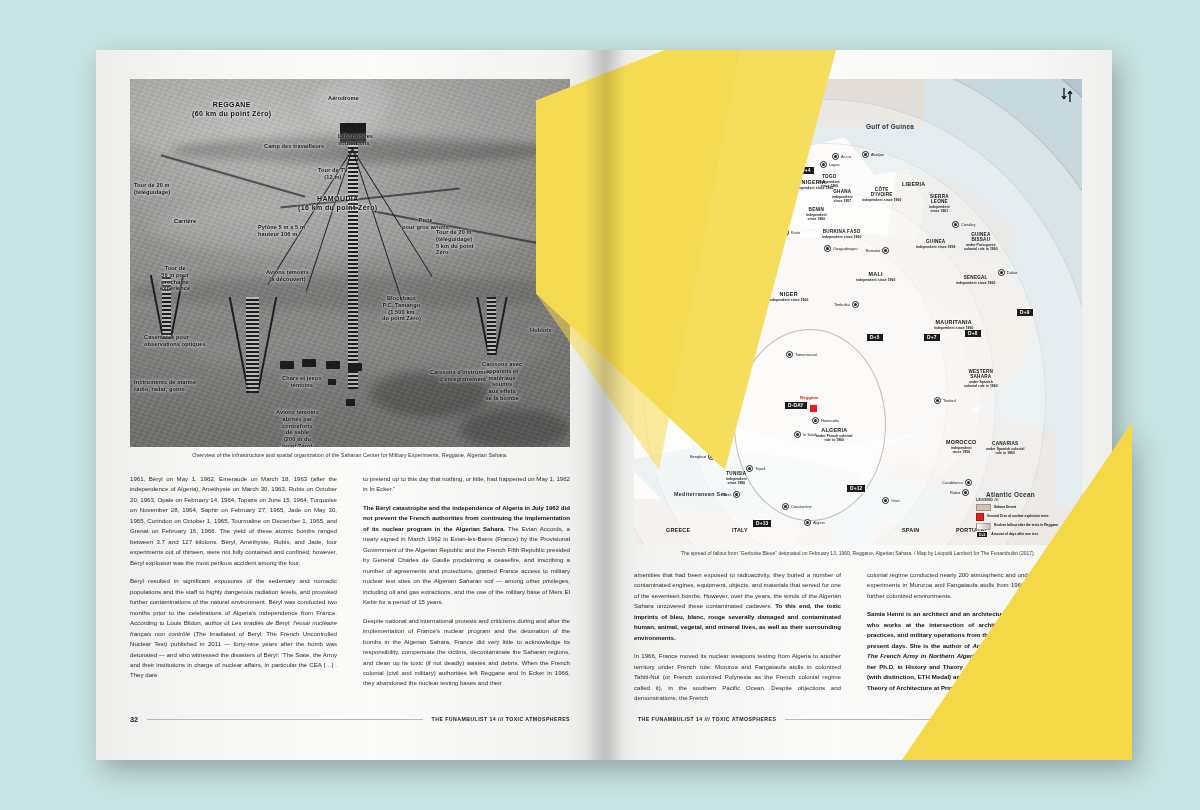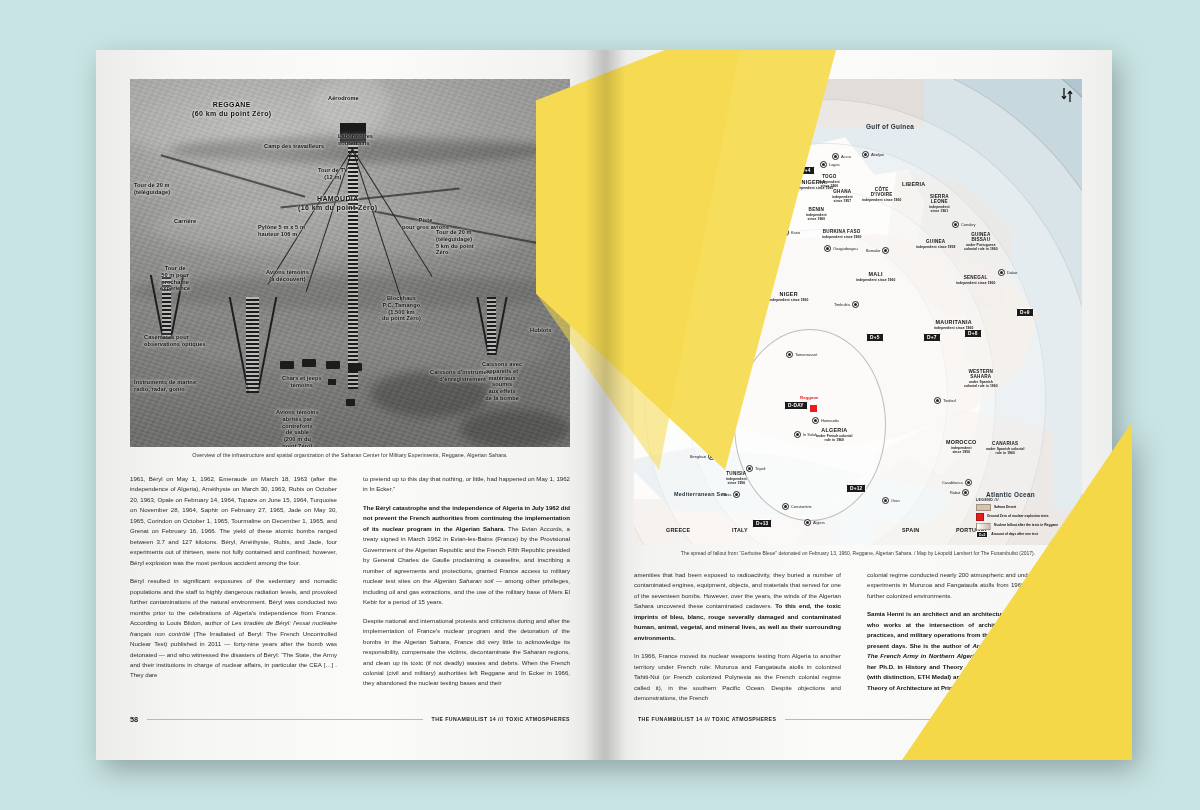--- a/index.html
+++ b/index.html
@@ -249,21 +249,21 @@
         <p><span>Béryl resulted in significant exposures of the sedentary and nomadic populations and the staff to highly dangerous radiation levels, and provoked further contaminations of the natural environment. Béryl was conducted two months prior to the celebrations of Algeria's independence from France. According to Louis Blidon, author of </span><i>Les irradiés de Béryl: l'essai nucléaire français non contrôlé</i><span> (The Irradiated of Beryl: The French Uncontrolled Nuclear Test) published in 2011 — forty-nine years after the bomb was detonated — and who witnessed the disasters of Béryl: “The State, the Army and their institutions in charge of nuclear affairs, in particular the CEA […] . They dare</span></p>
       </div>
 
       <div class="col" style="left:267px;top:424px;">
         <p>to pretend up to this day that nothing, or little, had happened on May 1, 1962 in In Ecker.”</p>
         <p><b>The Béryl catastrophe and the independence of Algeria in July 1962 did not prevent the French authorities from continuing the implementation of its nuclear program in the Algerian Sahara.</b><span> The Evian Accords, a treaty signed in March 1962 in Evian-les-Bains (France) by the Provisional Government of the Algerian Republic and the French Fifth Republic presided by General Charles de Gaulle proclaiming a ceasefire, and inscribing a number of agreements and protections, granted France access to military nuclear test sites on the </span><i>Algerian Saharan soil</i><span> — among other privileges, including oil and gas extractions, and the use of the military base of Mers El Kebir for a period of 15 years.</span></p>
         <p>Despite national and international protests and criticisms during and after the implementation of France's nuclear program and the detonation of the bombs in the Algerian Sahara, France did very little to acknowledge its responsibility, compensate the victims, decontaminate the Saharan regions, and clean up its toxic (if not deadly) wastes and debris. When the French colonial (civil and military) authorities left Reggane and In Ecker in 1966, they abandoned the nuclear testing bases and their</p>
       </div>
 
       <div class="footer">
-        <span class="num">58</span>
+        <span class="num">32</span>
         <span class="rule"></span>
         <span class="mag">THE FUNAMBULIST 14 /// TOXIC ATMOSPHERES</span>
       </div>
     </div>
 
     <div class="page right">
 
       <div class="map">
         <div class="sea"></div>
         <div class="landmass"></div>

